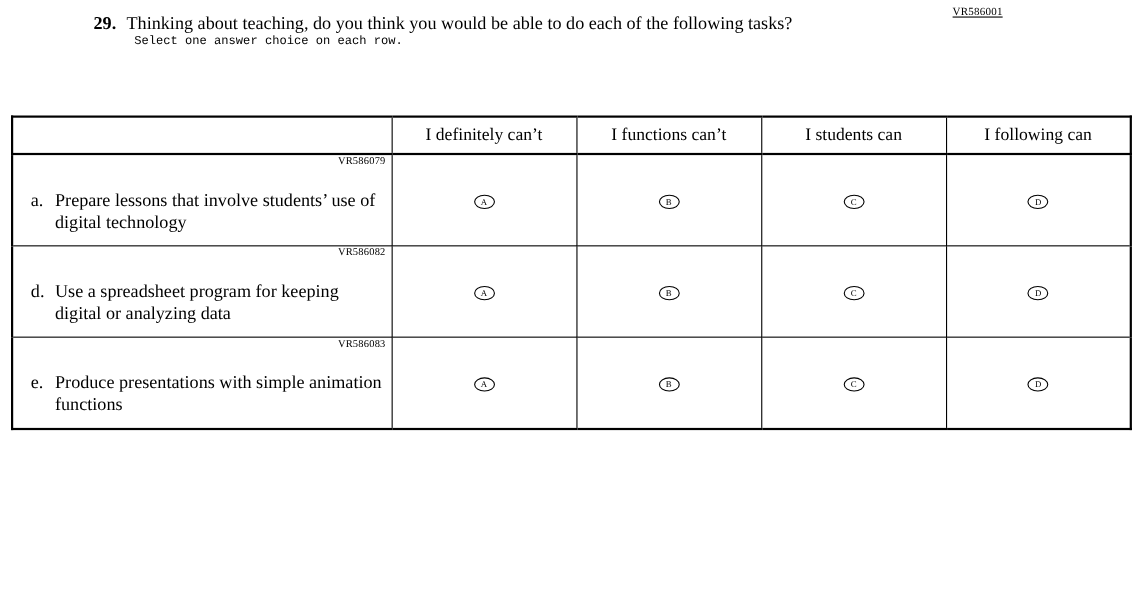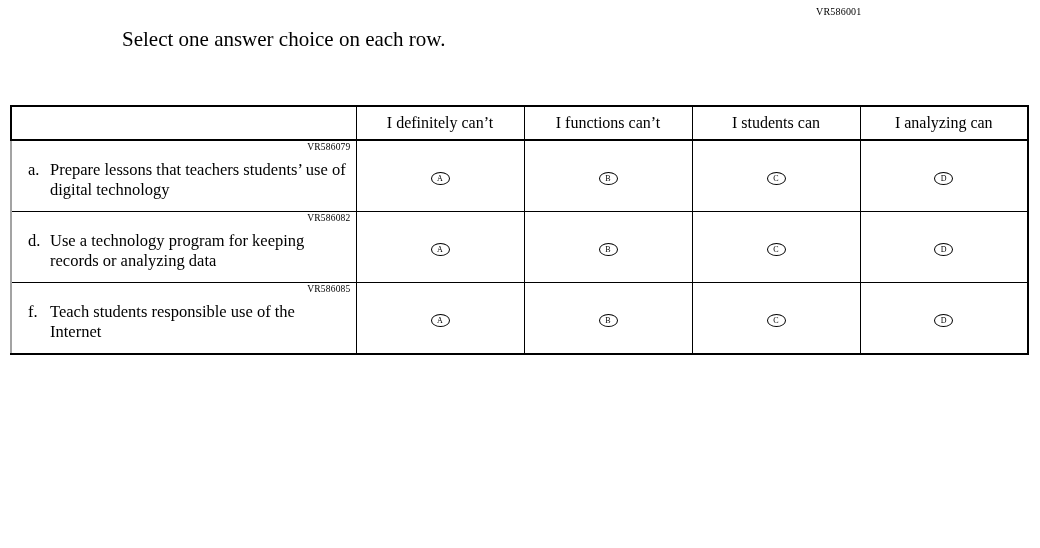--- a/index.html
+++ b/index.html
@@ -19,24 +19,25 @@
   .page {
     position: relative;
     width: 1040px;
     height: 548px;
   }
 
   
   .top-code {
     position: absolute;
     top: 6px;
-    left: 816px;
+    left: 866px;
     font-family: "Liberation Serif", serif;
     font-size: 10px;
     letter-spacing: 0.2px;
+    text-decoration: underline;
   }
 
   
   .question-block {
     position: absolute;
     top: 10px;
     left: 85px;
     width: 720px;
   }
   .q-row {
@@ -48,24 +49,24 @@
     font-size: 16.5px;
     width: 30px;
     flex: 0 0 30px;
     line-height: 1.30;
   }
   .q-text {
     font-size: 16.5px;
     line-height: 1.30;
   }
   .q-instruction {
-    margin-top: 16px;
     margin-left: 37px;
-    font-size: 21px;
+    font-size: 11px;
     line-height: 1.30;
+    font-family: Liberation Mono, monospace;
   }
 
   
   .matrix {
     position: absolute;
     top: 105px;
     left: 10px;
     width: 1019px;
     border-collapse: collapse;
     table-layout: fixed;
@@ -89,24 +90,24 @@
     border-left: 2px solid #000000;
   }
   .matrix thead th.last-head {
     border-right: 2px solid #000000;
   }
 
   col.stub   { width: 345px; }
   col.opt    { width: 168px; }
 
   .matrix tbody td.stub {
-    border-left: 2px solid #a3a3a3;
+    border-left: 2px solid #000000;
     position: relative;
     height: 66px;
-    padding: 4px 6px 0 0;
+    padding: 16px 6px 0 0;
   }
   .matrix tbody td.opt {
     text-align: center;
     vertical-align: middle;
   }
   .matrix tbody td.opt.last {
     border-right: 2px solid #000000;
   }
   .matrix tbody tr:last-child td {
     border-bottom: 2px solid #000000;
@@ -151,48 +152,52 @@
   }
 </style>
 </head>
 <body>
 
 <div class="page">
 
   <div class="top-code">VR586001</div>
 
   <div class="question-block">
+    <div class="q-row">
+      <div class="q-number">29.</div>
+      <div class="q-text">Thinking about teaching, do you think you would be able to do each of the following tasks?</div>
+    </div>
     <div class="q-instruction">Select one answer choice on each row.</div>
   </div>
 
   <table class="matrix">
     <colgroup>
       <col class="stub">
       <col class="opt">
       <col class="opt">
       <col class="opt">
       <col class="opt">
     </colgroup>
     <thead>
       <tr>
         <th class="stub-head"></th>
         <th>I definitely can’t</th>
         <th>I functions can’t</th>
         <th>I students can</th>
-        <th class="last-head">I analyzing can</th>
+        <th class="last-head">I following can</th>
       </tr>
     </thead>
     <tbody>
 
       <tr>
         <td class="stub">
           <span class="vr-code">VR586079</span>
           <div class="stub-inner">
             <span class="stub-letter">a.</span>
-            <span class="stub-label">Prepare lessons that teachers students’ use of digital technology</span>
+            <span class="stub-label">Prepare lessons that involve students’ use of digital technology</span>
           </div>
         </td>
         <td class="opt">
           <span class="bubble">A</span>
         </td>
         <td class="opt">
           <span class="bubble">B</span>
         </td>
         <td class="opt">
           <span class="bubble">C</span>
@@ -202,56 +207,56 @@
         </td>
       </tr>
 
 
 
       <tr>
         <td class="stub">
           <span class="vr-code">VR586082</span>
           <div class="stub-inner">
             <span class="stub-letter">d.</span>
-            <span class="stub-label">Use a technology program for keeping records or analyzing data</span>
+            <span class="stub-label">Use a spreadsheet program for keeping digital or analyzing data</span>
           </div>
         </td>
         <td class="opt">
           <span class="bubble">A</span>
         </td>
         <td class="opt">
           <span class="bubble">B</span>
         </td>
         <td class="opt">
           <span class="bubble">C</span>
         </td>
         <td class="opt last">
           <span class="bubble">D</span>
         </td>
       </tr>
 
-
       <tr>
         <td class="stub">
-          <span class="vr-code">VR586085</span>
+          <span class="vr-code">VR586083</span>
           <div class="stub-inner">
-            <span class="stub-letter">f.</span>
-            <span class="stub-label">Teach students responsible use of the Internet</span>
+            <span class="stub-letter">e.</span>
+            <span class="stub-label">Produce presentations with simple animation functions</span>
           </div>
         </td>
         <td class="opt">
           <span class="bubble">A</span>
         </td>
         <td class="opt">
           <span class="bubble">B</span>
         </td>
         <td class="opt">
           <span class="bubble">C</span>
         </td>
         <td class="opt last">
           <span class="bubble">D</span>
         </td>
       </tr>
 
+
     </tbody>
   </table>
 
 </div>
 
 </body></html>

